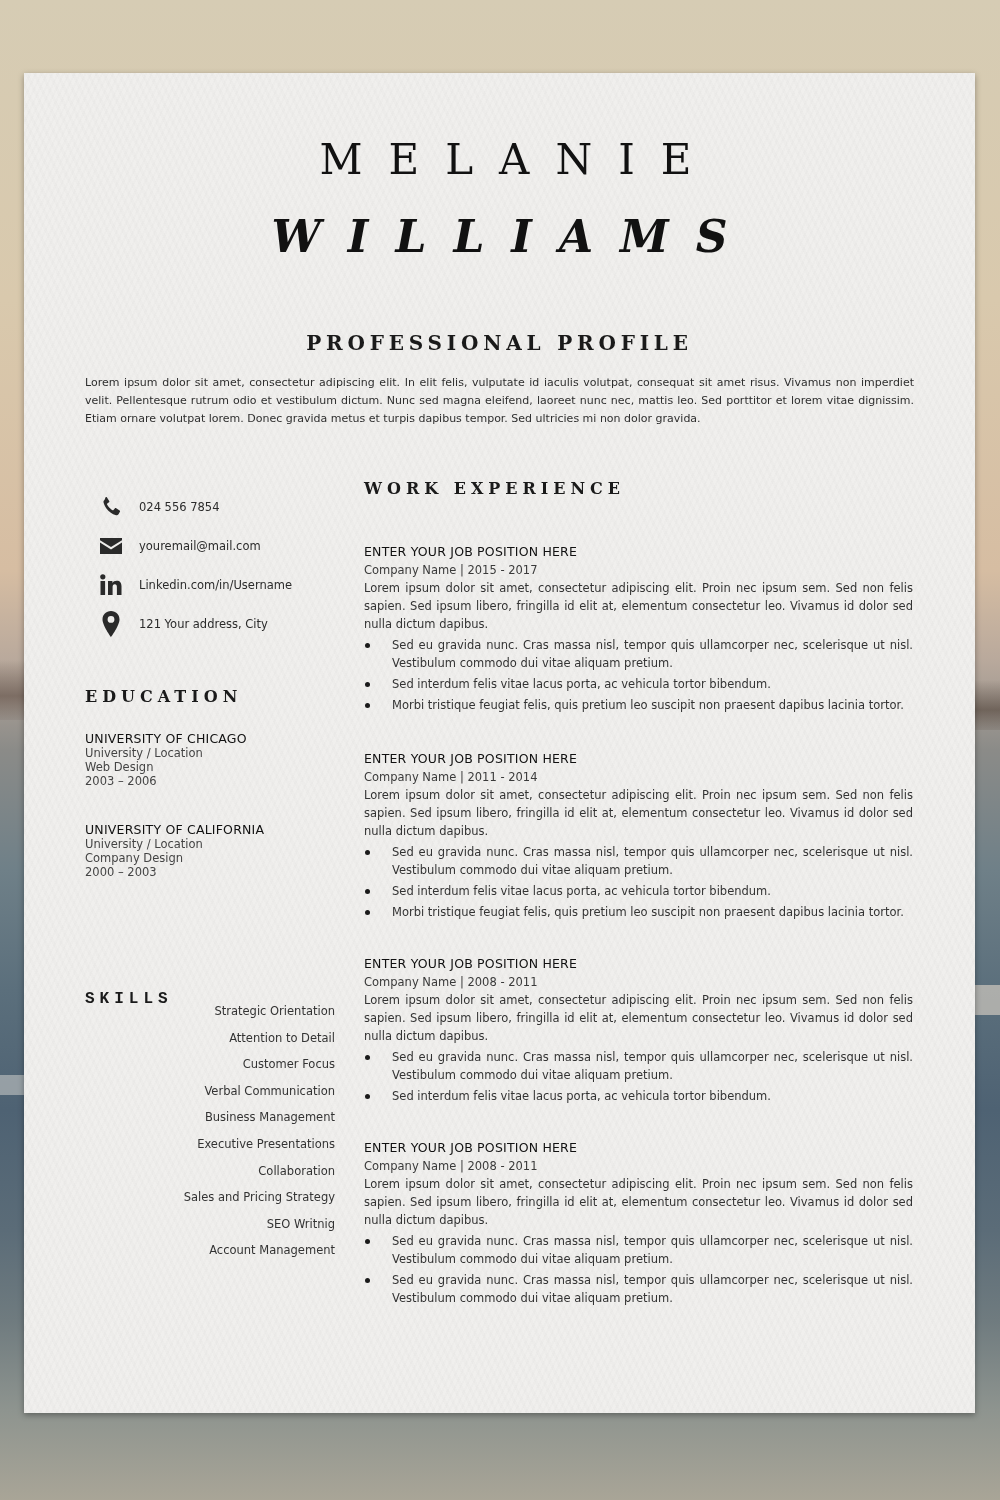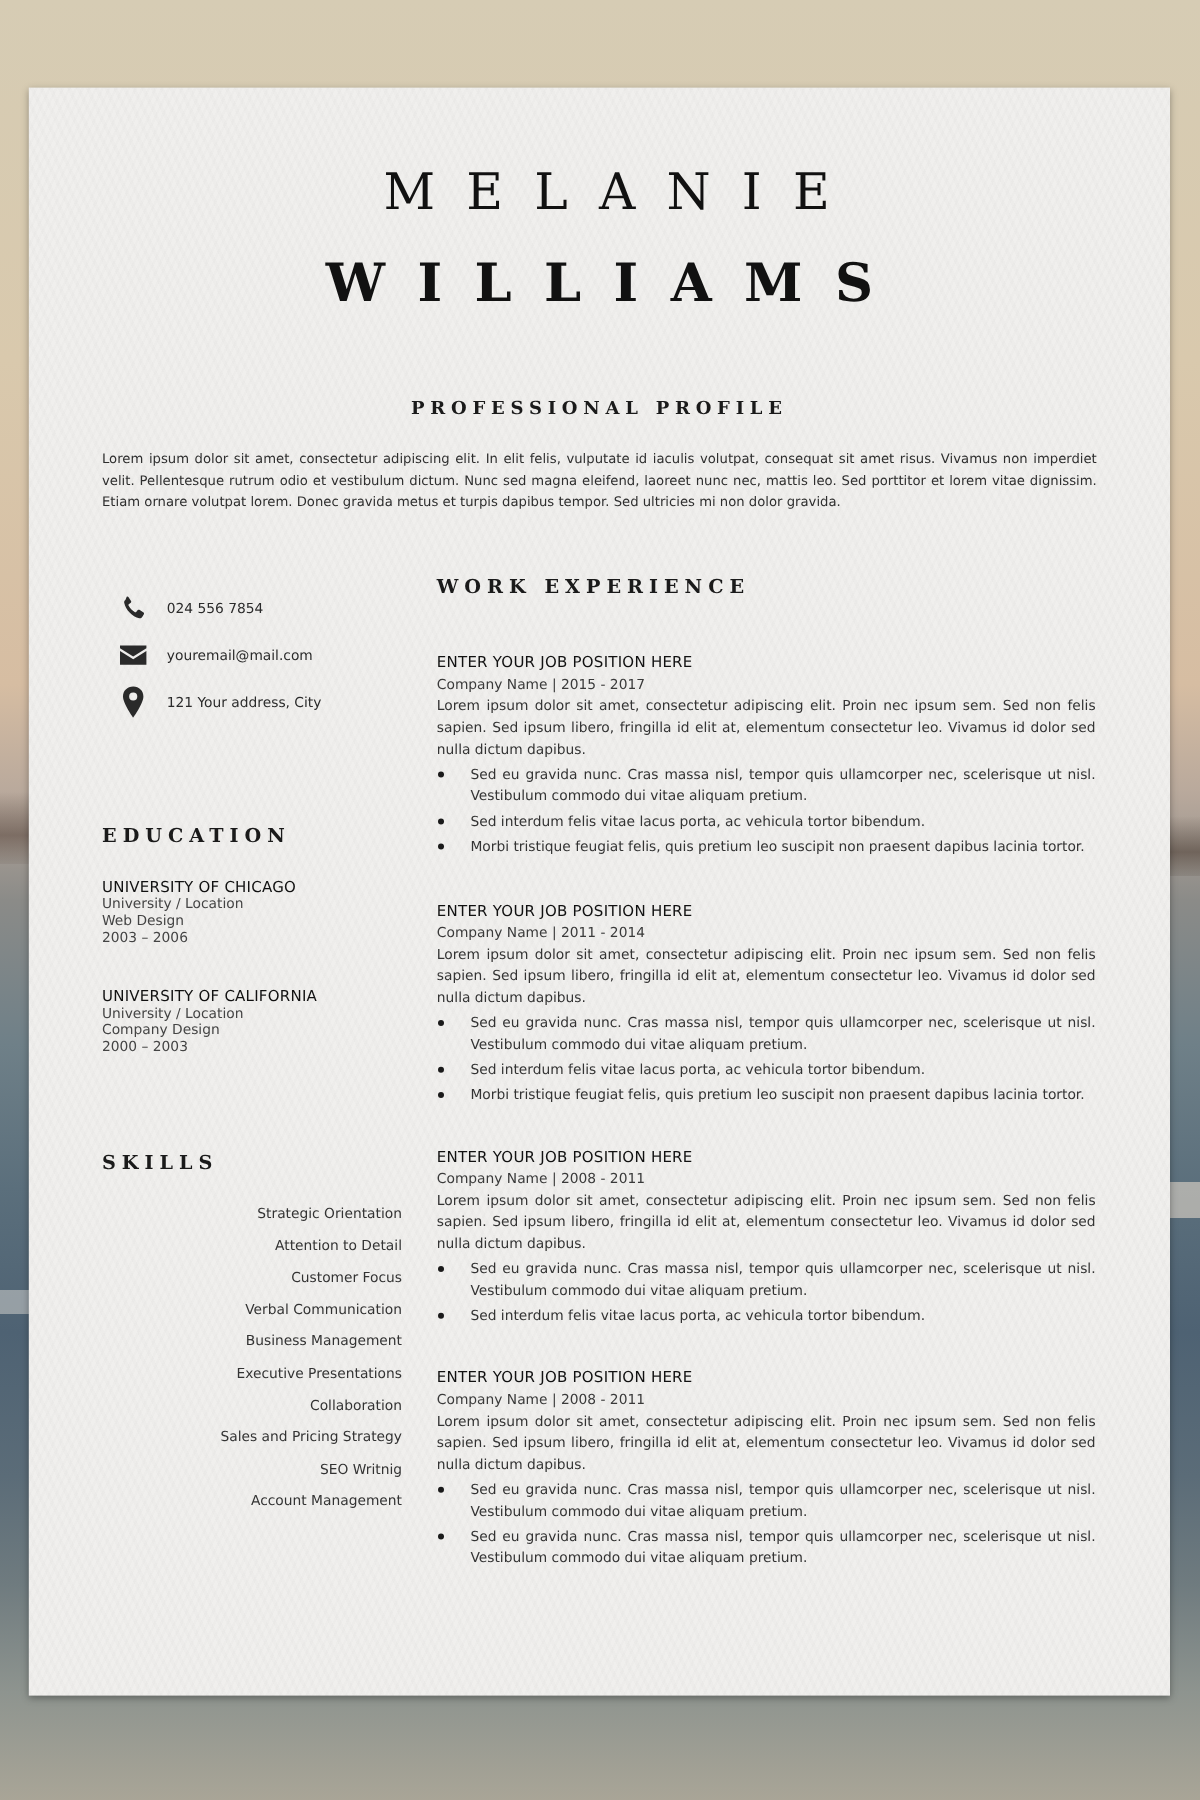--- a/index.html
+++ b/index.html
@@ -46,32 +46,33 @@
     font-family: "DejaVu Serif", serif;
     color: #111;
   }
   .name-first {
     top: 62px; font-size: 42px; letter-spacing: 26px; font-weight: normal;
     padding-left: 38px;
   }
   .name-last {
     top: 138px; font-size: 44px; letter-spacing: 27px; font-weight: bold;
     padding-left: 27px;
+    font-style: italic;
   }
 
   .section-heading {
     font-family: "DejaVu Serif", serif;
     font-weight: bold;
     font-size: 16px;
     letter-spacing: 5px;
     color: #1a1a1a;
   }
   .profile-heading {
     position: absolute; top: 258px; left: 0; width: 100%;
-    text-align: center; font-size: 15px; letter-spacing: 4.8px;
+    text-align: center; font-size: 20px; letter-spacing: 4.8px;
   }
   .profile-text {
     position: absolute; top: 301px; left: 61px; width: 829px;
     font-size: 11px; line-height: 18px; color: #2e2e2e;
     text-align: justify;
   }
 
   
   .contact-list { position: absolute; top: 414px; left: 74px; width: 240px; }
   .contact-item {
@@ -82,21 +83,21 @@
     margin-right: 15px;
   }
   .contact-text { font-size: 11.5px; color: #2b2b2b; }
 
   .education-heading { position: absolute; top: 614px; left: 61px; }
   .edu-entry { position: absolute; left: 61px; width: 250px; font-size: 11.5px; line-height: 14px; color: #444; }
   .edu-entry .edu-school { color: #111; font-size: 12.5px; letter-spacing: 0.2px; }
   .edu-1 { top: 659px; }
   .edu-2 { top: 750px; }
 
-  .skills-heading { position: absolute; top: 886px; left: 61px; }
+  .skills-heading { position: absolute; top: 917px; left: 61px; font-family: Liberation Mono, monospace; }
   .skills-list { position: absolute; top: 930px; left: 61px; width: 250px; list-style: none; text-align: right; }
   .skills-list li { font-size: 11.5px; color: #333; height: 26.6px; line-height: 16px; }
 
   
   .work-heading { position: absolute; top: 406px; left: 340px; }
   .job { position: absolute; left: 340px; width: 549px; }
   .job-1 { top: 471px; }
   .job-2 { top: 678px; }
   .job-3 { top: 883px; }
   .job-4 { top: 1067px; }
@@ -143,20 +144,30 @@
       <span class="contact-icon">
         <svg width="24" height="20" viewBox="0 0 24 20">
             <path fill="#2a2a2a" d="M1 2h22v2.2L12 11 1 4.2z"></path>
             <path fill="#2a2a2a" d="M1 6.6 12 13.4 23 6.6V18H1z"></path>
           </svg>
       </span>
       <span class="contact-text">youremail@mail.com</span>
     </div>
     <div class="contact-item">
       <span class="contact-icon">
+        <svg width="24" height="24" viewBox="0 0 24 24">
+            <circle cx="3.8" cy="3.8" r="2.6" fill="#2a2a2a"></circle>
+            <rect x="1.5" y="8" width="4.6" height="14" fill="#2a2a2a"></rect>
+            <path fill="#2a2a2a" d="M9 8h4.4v2c.8-1.4 2.3-2.3 4.3-2.3 3.3 0 4.8 2 4.8 5.5V22h-4.6v-8c0-1.8-.6-2.8-2.1-2.8-1.6 0-2.2 1.1-2.2 2.8v8H9z"></path>
+          </svg>
+      </span>
+      <span class="contact-text">Linkedin.com/in/Username</span>
+    </div>
+    <div class="contact-item">
+      <span class="contact-icon">
         <svg width="20" height="28" viewBox="0 0 20 28">
             <path fill="#2a2a2a" d="M10 1C5 1 1.5 4.6 1.5 9.4c0 6 8.5 17.6 8.5 17.6s8.5-11.6 8.5-17.6C18.5 4.6 15 1 10 1zm0 11.8a3.4 3.4 0 1 1 0-6.8 3.4 3.4 0 0 1 0 6.8z"></path>
           </svg>
       </span>
       <span class="contact-text">121 Your address, City</span>
     </div>
   </div>
 
   <div class="section-heading education-heading">EDUCATION</div>
   <div class="edu-entry edu-1">

